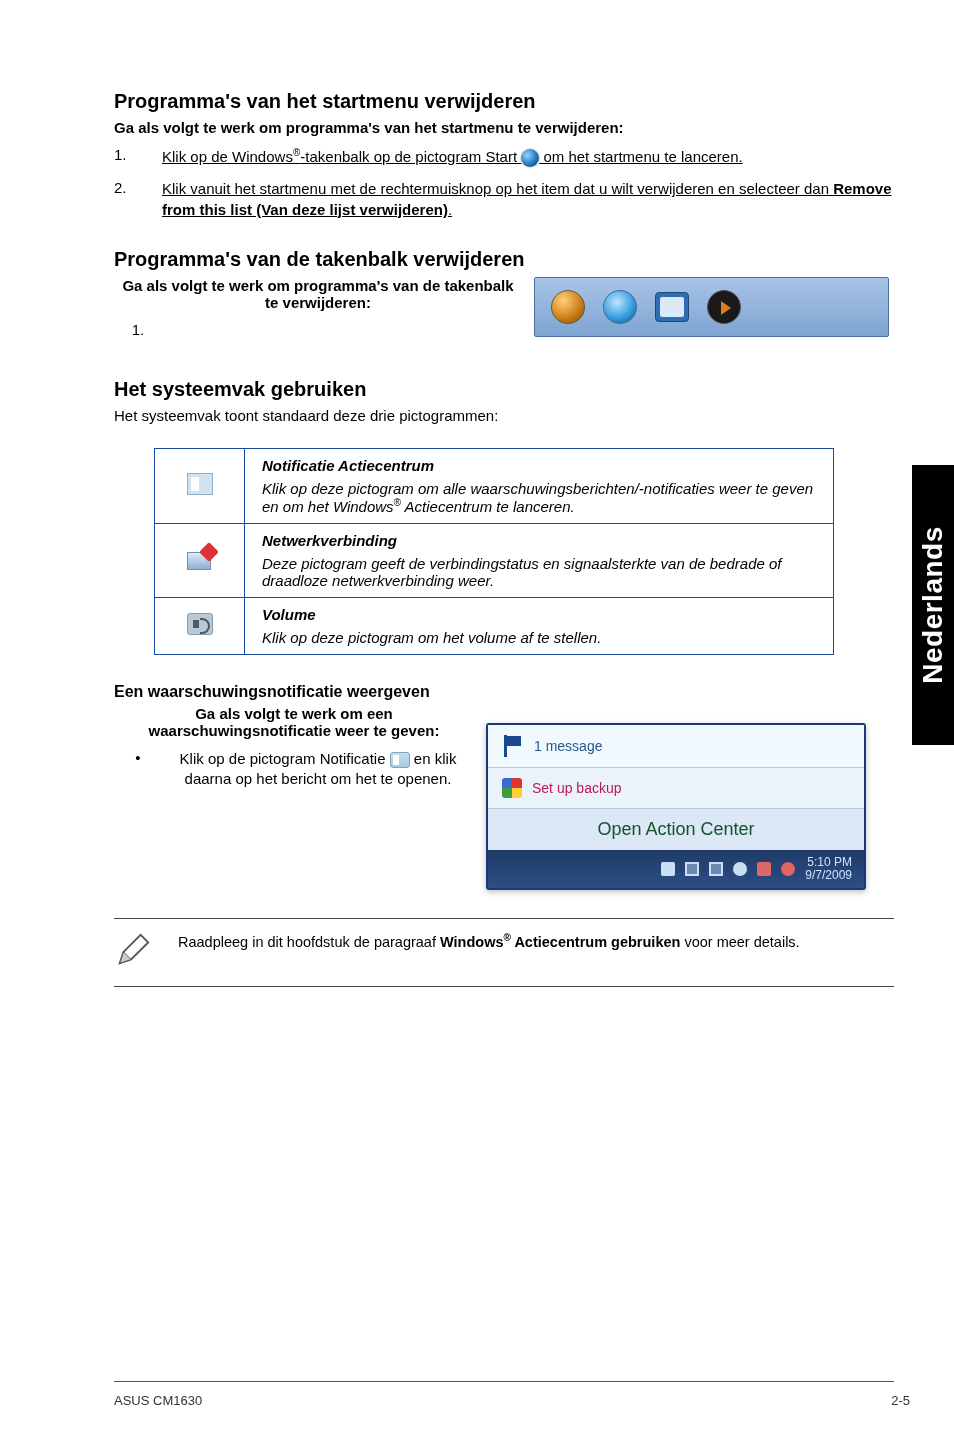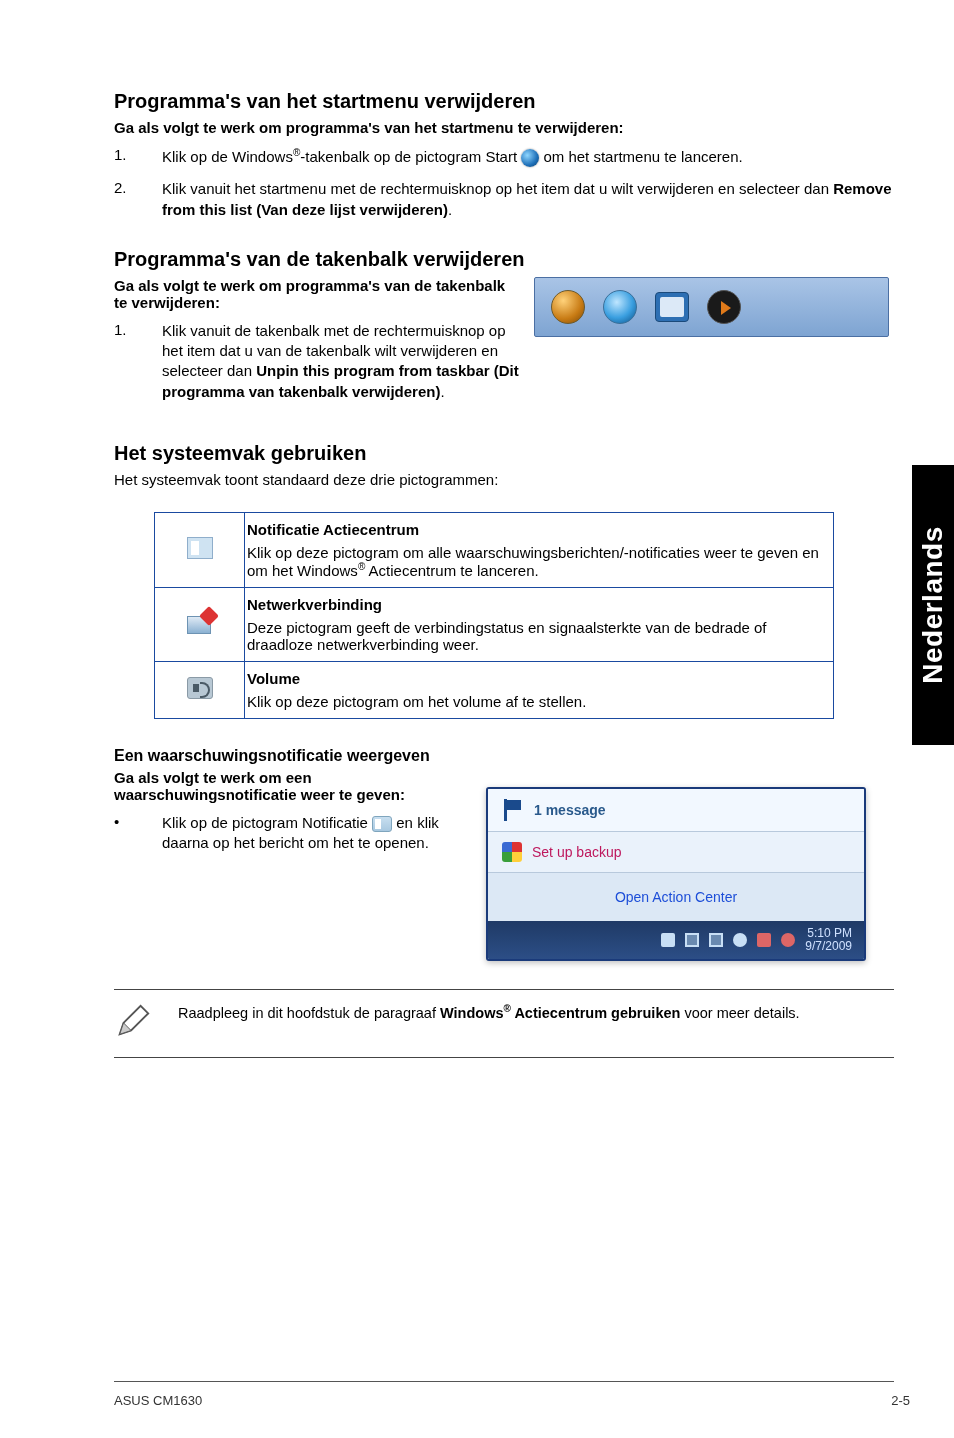--- a/index.html
+++ b/index.html
@@ -30,27 +30,27 @@
   .side-tab span {
     transform: rotate(-90deg);
     white-space: nowrap;
     letter-spacing: 0.5px;
   }
   h2 { font-size: 20px; font-weight: bold; margin-bottom: 6px; }
   .sub-bold { font-weight: bold; margin-bottom: 10px; font-size: 15px; }
   ol, ul { list-style: none; }
   .num-list li { display: flex; margin-bottom: 12px; }
   .num-list .num { width: 48px; flex-shrink: 0; }
-  .num-list .body { flex: 1; line-height: 1.35; }
+  .num-list .body { flex: 1; line-height: 1.35; text-decoration: underline; }
   .bullet-list li { display: flex; margin-bottom: 12px; }
   .bullet-list .dot { width: 48px; flex-shrink: 0; }
   .bullet-list .body { flex: 1; line-height: 1.35; }
   .section { margin-bottom: 28px; }
   .two-col { display: flex; gap: 12px; }
-  .two-col .left { flex: 1; }
+  .two-col .left { flex: 1; text-align: center; }
   .two-col .right { width: 360px; flex-shrink: 0; }
 
   
   .inline-icon {
     display: inline-block; width: 20px; height: 18px;
     vertical-align: middle; border-radius: 3px; position: relative;
   }
   .start-orb { background: radial-gradient(circle at 35% 35%, #8fd6ff, #1d6fb8 60%, #0b3b66); border-radius: 50%; width: 18px; height: 18px; box-shadow: 0 0 2px #888; }
   .flag-icon { background: linear-gradient(#c8dff0, #a8c8e0); border: 1px solid #7fa5bd; width: 20px; height: 16px; }
   .flag-icon::after{content:"";position:absolute;left:2px;top:2px;width:6px;height:10px;background:#fff;}
@@ -78,21 +78,21 @@
   .task-icons { display:flex; gap:18px; padding:4px 8px; }
   .orb { width:34px; height:34px; border-radius:50%; background: radial-gradient(circle at 35% 30%, #ffd27a, #c87b14 60%, #7a4806); border:1px solid #6b5a2e; }
   .ie { width:34px; height:34px; border-radius:50%; background: radial-gradient(circle at 40% 35%, #bfe6ff, #3a9fe0 55%, #0b4f86); border:1px solid #3a6f99; }
   .wm { width:34px; height:30px; background:#2d6fb3; border-radius:4px; position:relative; border:1px solid #1b4a7a; margin-top:2px;}
   .wm::after{content:"";position:absolute;left:4px;top:4px;right:4px;bottom:4px;background:#dce9f7;border-radius:2px;}
   .media { width:34px; height:34px; border-radius:50%; background:#1a1a1a; position:relative; border:1px solid #555;}
   .media::after{content:"";position:absolute;left:13px;top:10px;border-left:10px solid #e07a1a;border-top:7px solid transparent;border-bottom:7px solid transparent;}
 
   
   .sys-table { border-collapse: collapse; width: 680px; margin: 8px 0 0 40px; }
-  .sys-table td { border: 1px solid #1a4aa0; padding: 8px 2px; vertical-align: top; font-size: 15px; }
+  .sys-table td { border: 1px solid #1a4aa0; padding: 8px 17px; vertical-align: top; font-size: 15px; font-style: italic; }
   .sys-table .icon-cell { width: 90px; text-align: center; vertical-align: middle; }
   .sys-table .title { font-weight: bold; display: block; margin-bottom: 6px; }
   .tray-flag { display:inline-block; width:26px; height:22px; background:#cfe3f2; border:1px solid #8faecb; position:relative;}
   .tray-flag::after{content:"";position:absolute;left:3px;top:3px;width:8px;height:14px;background:#fff;}
   .tray-net { display:inline-block; width:26px; height:22px; position:relative;}
   .tray-net::before{content:"";position:absolute;bottom:0;left:0;width:22px;height:16px;background:linear-gradient(#dfeaf5,#8bb1d2);border:1px solid #6d93b3;}
   .tray-net::after{content:"";position:absolute;right:-3px;top:-3px;width:14px;height:14px;background:#d33;border-radius:2px;transform:rotate(45deg);}
   .tray-vol { display:inline-block; width:26px; height:22px; position:relative; background:#b8c8d4; border:1px solid #8a9aa6; border-radius:3px;}
   .tray-vol::before{content:"";position:absolute;left:5px;top:6px;width:6px;height:8px;background:#4a5a66;}
   .tray-vol::after{content:"";position:absolute;left:12px;top:4px;width:8px;height:12px;border:2px solid #4a5a66;border-left:none;border-radius:0 12px 12px 0;}
@@ -100,23 +100,23 @@
   .h3 { font-weight: bold; font-size: 16px; margin: 18px 0 4px 0; }
 
   
   .ac-popup {
     width: 380px; border: 2px solid #1a3a7a; border-radius: 3px;
     background: #dce8f5; overflow: hidden;
     box-shadow: 0 2px 6px rgba(0,0,0,0.25);
     margin-top:18px;
   }
   .ac-row { background:#f2f8ff; border-bottom:1px solid #b8c9dc; padding:10px 14px; display:flex; align-items:center; gap:10px; color:#be185d; font-size:14px;}
-  .ac-row.msg { font-weight:bold; color:#2a5a8c; }
+  .ac-row.msg { font-weight:normal; color:#2a5a8c; }
   .ac-row.link { background:#eaf2fb; }
-  .ac-foot { background:#dce8f5; padding:16px; text-align:center; color:#1d4ed8; font-size:14px; }
+  .ac-foot { background:#dce8f5; padding:10px; text-align:center; color:#14532d; font-size:18px; }
   .ac-tray { background: linear-gradient(#1f3a66, #2c4e86); padding:6px 12px; display:flex; align-items:center; justify-content:flex-end; gap:10px; color:#cfe1ff; font-size:12px;}
   .ac-tray .time { text-align:right; line-height:1.1; }
   .ac-tray .mini { width:14px; height:14px; display:inline-block; }
   .m-up{background:#c8dff5;border-radius:2px;}
   .m-net{background:#c8dff5;position:relative;}
   .m-net::after{content:"";position:absolute;inset:2px;background:#6a8ab0;}
   .m-vol{background:#c8dff5;border-radius:50%;}
   .m-flag{background:#d66;border-radius:2px;}
   .m-dot{width:8px;height:8px;background:#d66;border-radius:50%;}
   .shield { width:20px; height:20px; background: conic-gradient(#d33 0 25%, #ffcf3a 0 50%, #3a9f3a 0 75%, #3a6ad3 0); border-radius:3px;}
@@ -162,23 +162,20 @@
 </div>
 
 <div class="section">
   <h2>Programma's van de takenbalk verwijderen</h2>
   <div class="two-col">
     <div class="left">
       <p class="sub-bold">Ga als volgt te werk om programma's van de takenbalk te verwijderen:</p>
       <ol class="num-list">
         <li>
           <div class="num">1.</div>
-          <div class="body">
-            <span>Klik vanuit de takenbalk met de rechtermuisknop op het item dat u van de takenbalk wilt verwijderen en selecteer dan </span><b>Unpin this program from taskbar (Dit programma van takenbalk verwijderen)</b><span>.</span>
-          </div>
         </li>
       </ol>
     </div>
     <div class="right">
       <div class="jump-list">
         <div class="task-icons">
           <span class="orb"></span>
           <span class="ie"></span>
           <span class="wm"></span>
           <span class="media"></span>

